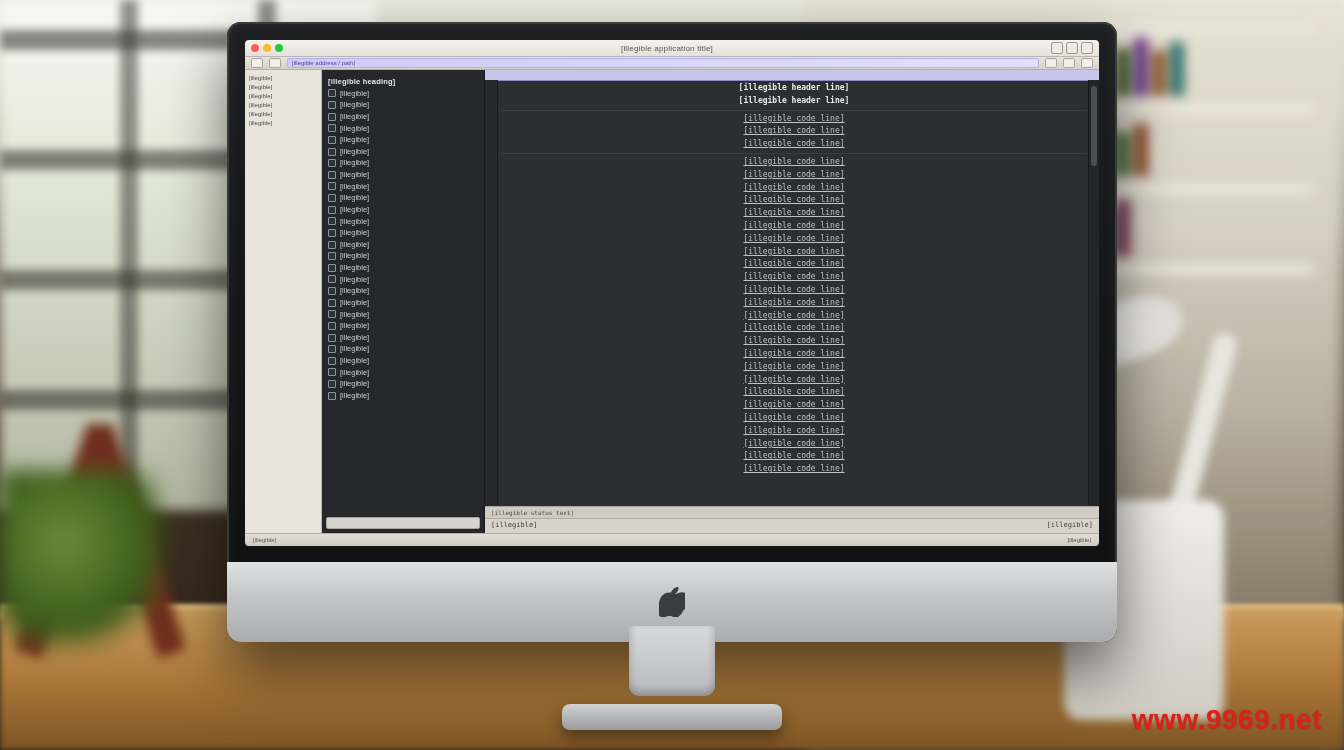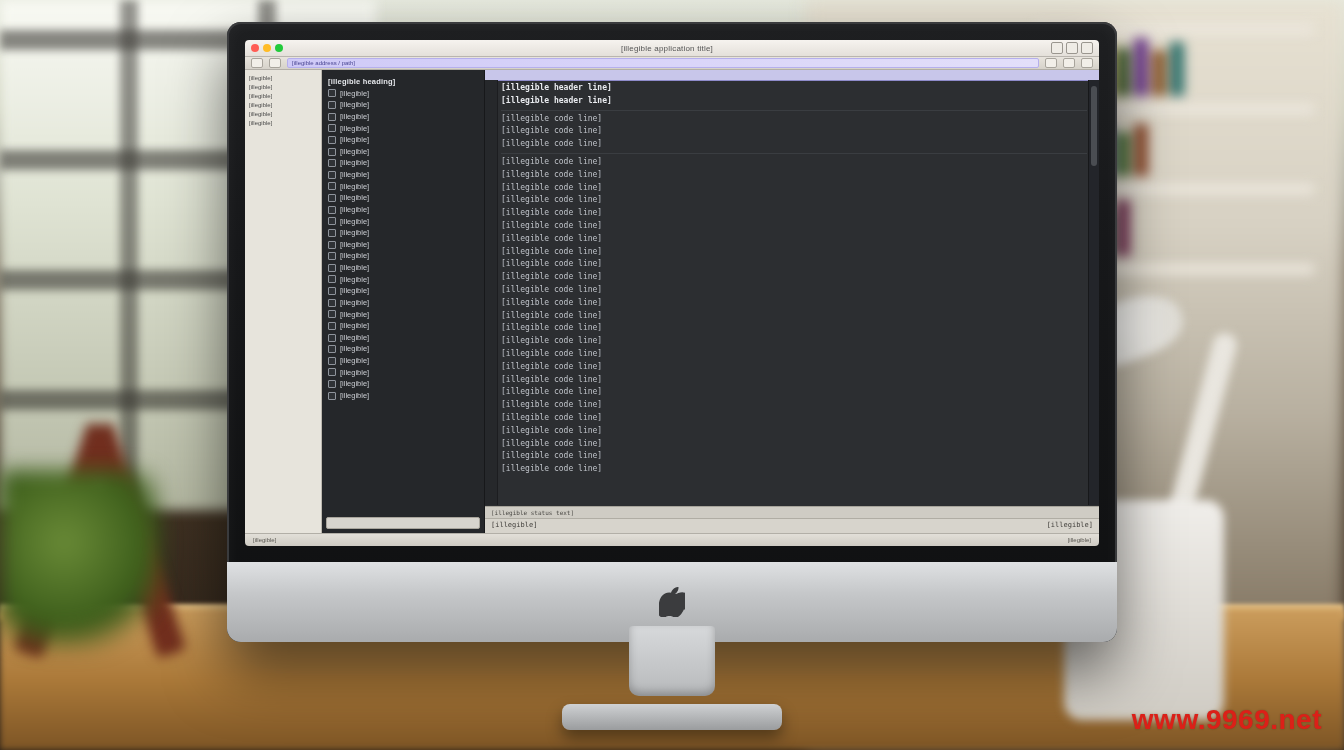--- a/index.html
+++ b/index.html
@@ -254,24 +254,25 @@
     background:#c8c6e8;
     border-bottom:1px solid #8e8bc7;
   }
   .editor .gutter {
     position:absolute; top:10px; bottom:28px; left:0; width:12px;
     background:#26282b; border-right:1px solid #1c1d20;
   }
   .editor .code {
     position:absolute; top:12px; left:16px; right:12px; bottom:28px;
     overflow:hidden;
+    text-align:center;
   }
   .editor .code .line{ white-space:nowrap; overflow:hidden; text-overflow:clip;}
   .editor .code .hdr { color:#e9ebef; font-weight:600; }
-  .editor .code .sub { color:#bfc3c9; }
+  .editor .code .sub { color:#bfc3c9;text-decoration:underline; }
   .editor .hrule {
     border-top:1px solid #3a3d41;
     margin:2px 0;
   }
   .editor .status {
     position:absolute; left:0; right:0; bottom:14px; height:12px;
     background:#cfccc4; border-top:1px solid #a7a49b;
     font-size:6px; color:#4c4a46; display:flex; align-items:center; padding:0 6px; gap:10px;
   }
   .editor .status2 {

